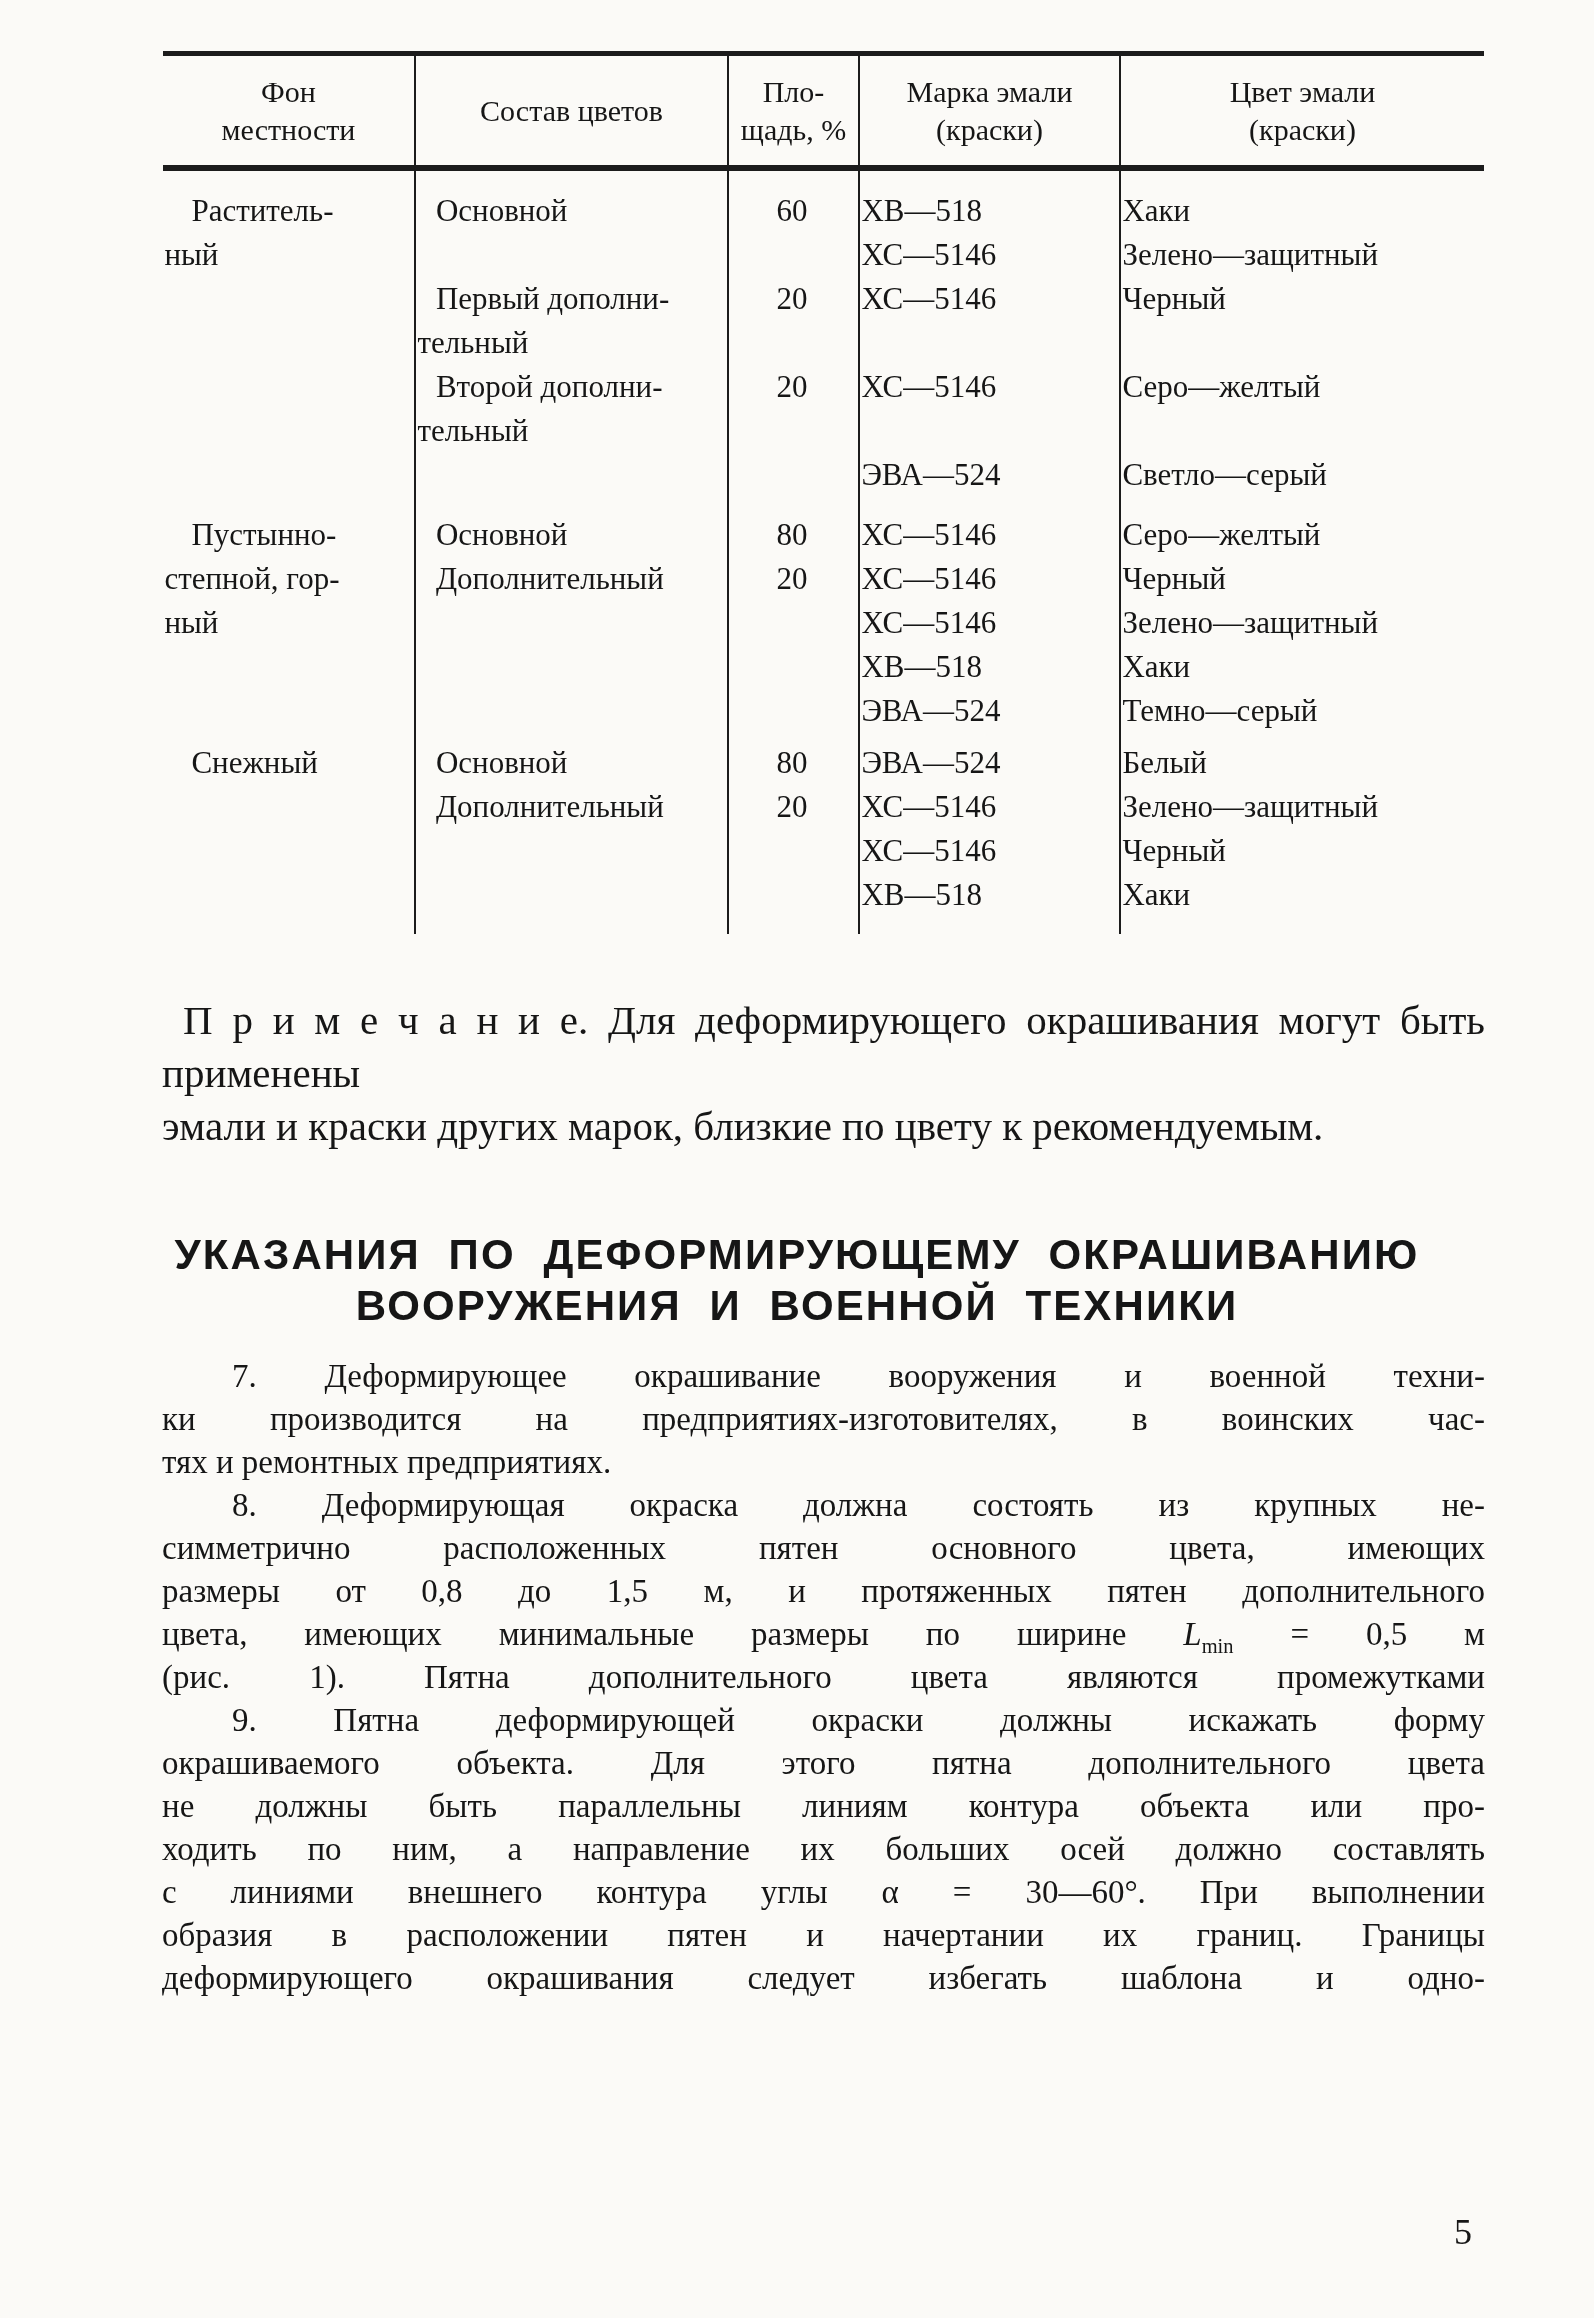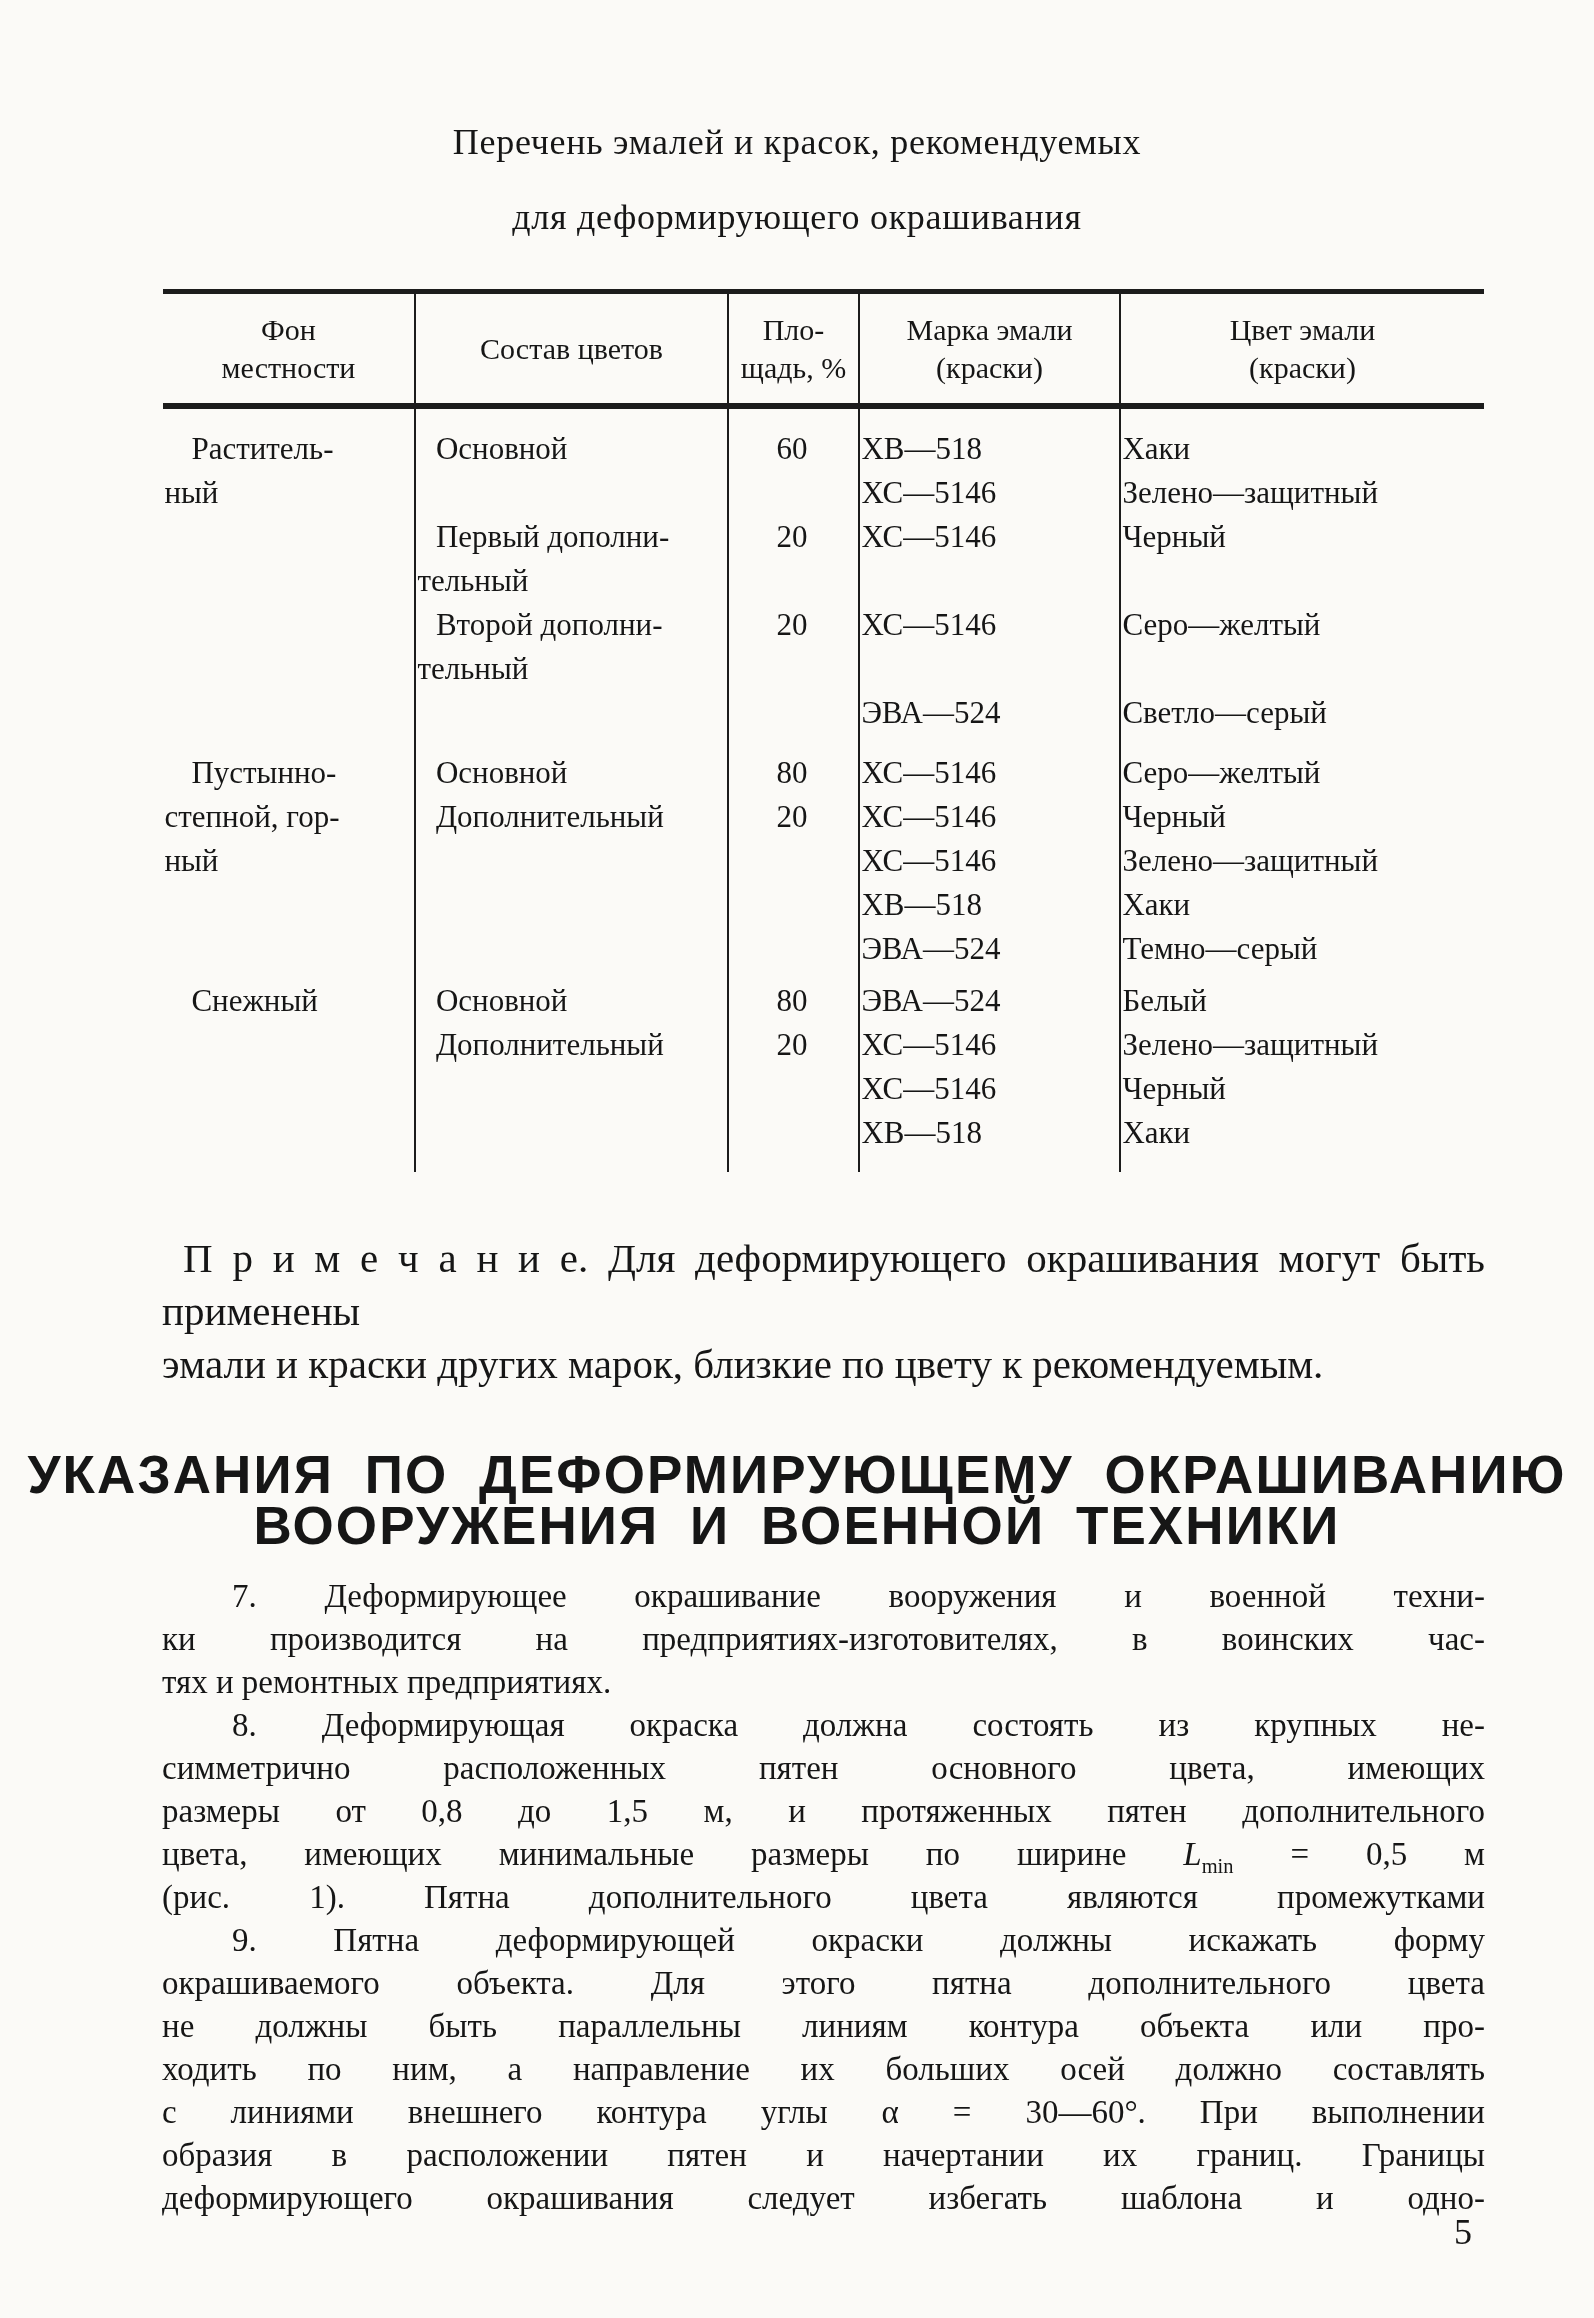--- a/index.html
+++ b/index.html
@@ -44,43 +44,39 @@
   table.paints tbody tr:first-child td{padding-top:18.5px;}
   table.paints tbody tr:last-child td{padding-bottom:17px;}
   table.paints tbody tr.g2 td{padding-top:15.6px;}
   table.paints tbody tr.g3 td{padding-top:8.5px;}
   
   .note{margin:60px 109px 0 162px;font-size:41px;line-height:53px;}
   .note .nline1{text-align:justify;text-align-last:justify;text-indent:21px;}
   .note .nline2{text-align:left;}
   
   .section-heading{
-    margin-top:58px;text-align:center;
+    margin-top:76px;text-align:center;
     font-family:"Liberation Sans","DejaVu Sans",sans-serif;
-    font-weight:700;font-size:53px;line-height:51px;
+    font-weight:700;font-size:42px;line-height:51px;
     letter-spacing:2.1px;word-spacing:14px;
   }
   
   .bodytext{margin:24px 109px 0 162px;font-size:33px;line-height:43px;}
   .bodytext .line{text-align:justify;text-align-last:justify;}
   .bodytext .last{text-align:left;text-align-last:auto;}
   .bodytext .pind{text-indent:70px;}
   .bodytext sub{font-size:62%;line-height:0;}
   
   .page-number{position:absolute;top:2211px;right:122px;font-size:36px;}
 </style>
 </head>
 <body>
 
 <div class="page">
 
-  <div class="doc-title">
-    <div class="t1">Перечень эмалей и красок, рекомендуемых</div>
-    <div class="t2">для деформирующего окрашивания</div>
-  </div>
 
   <table class="paints">
     <colgroup>
       <col style="width:252px">
         <col style="width:313px">
         <col style="width:131px">
         <col style="width:261px">
         <col style="width:364px">
     </colgroup>
     <thead>

